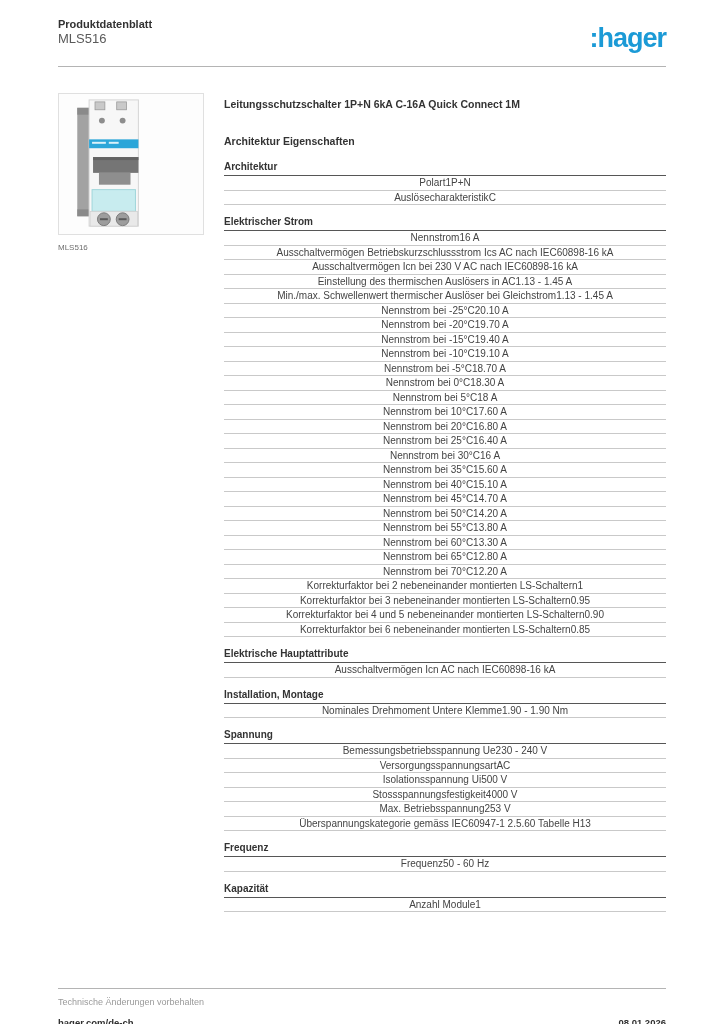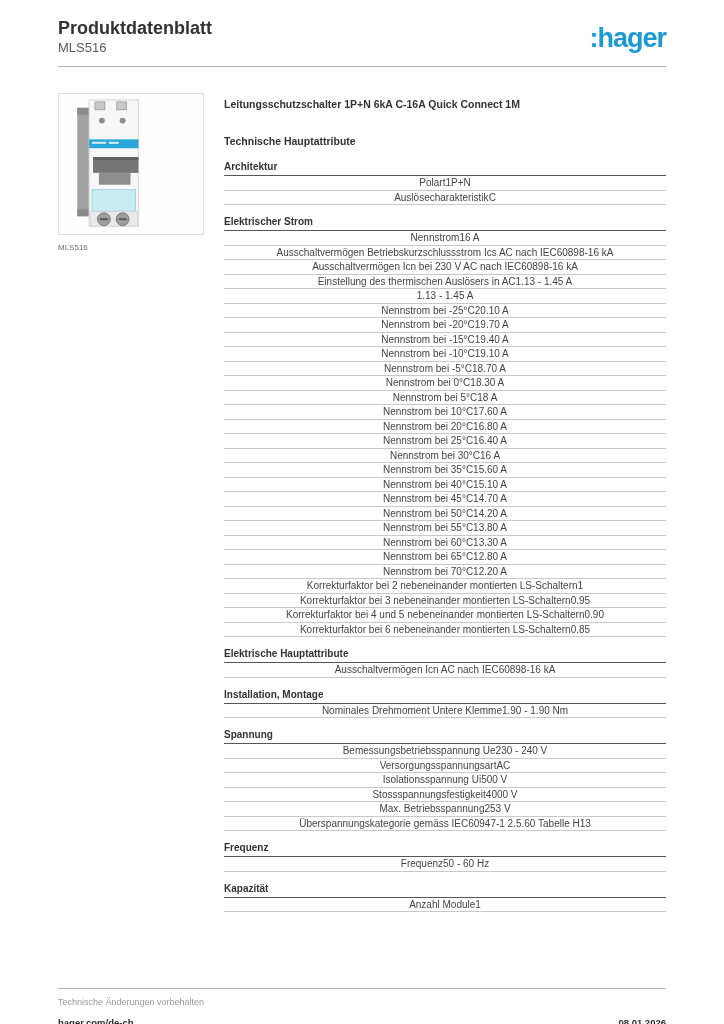--- a/index.html
+++ b/index.html
@@ -2,21 +2,21 @@
 <html lang="de"><head>
 <meta charset="utf-8">
 <style>
   html,body { margin:0; padding:0; background:#ffffff; }
   .page {
     position:relative; width:724px; height:1024px; background:#ffffff;
     font-family:"Liberation Sans", sans-serif; color:#3c3c3c; overflow:hidden;
   }
   
   .doc-header { position:absolute; left:58px; right:58px; top:18px; display:flex; justify-content:space-between; align-items:flex-start; }
-  .doc-title { font-size:18px; font-weight:bold; color:#323232; line-height:1.2;text-align:center; }
+  .doc-title { font-size:11px; font-weight:bold; color:#323232; line-height:1.2;text-align:center; }
   .doc-subtitle { font-size:13px; color:#5a5a5a; line-height:1.3; }
   .logo { font-size:27px; font-weight:bold; letter-spacing:-1px; line-height:1.1; margin-top:6px; }
   .header-rule { position:absolute; left:58px; right:58px; top:66px; height:1px; background:#b4b4b4; }
   
   .main { position:absolute; left:58px; right:58px; top:93px; display:flex; }
   .left-col { width:146px; flex:0 0 146px; }
   .product-image-box { width:144px; height:140px; border:1px solid #e0e0e0; background:#fdfdfd; }
   .image-caption { font-size:8px; color:#6e6e6e; margin-top:8px; }
   .right-col { flex:1; margin-left:20px; }
   .product-name { font-size:10.5px; font-weight:bold; color:#333; padding-top:5px; }
@@ -73,21 +73,21 @@
           <circle cx="64" cy="127" r="6.5" fill="#9d9d9d" stroke="#7b7b7b"></circle>
           <rect x="41" y="126" width="8" height="2" fill="#5a5a5a"></rect>
           <rect x="60" y="126" width="8" height="2" fill="#5a5a5a"></rect>
         </svg>
       </div>
       <div class="image-caption">MLS516</div>
     </div>
 
     <div class="right-col">
       <div class="product-name">Leitungsschutzschalter 1P+N 6kA C-16A Quick Connect 1M</div>
-      <div class="table-title">Technische Hauptattribute</div>
+      <div class="table-title">Architektur Eigenschaften</div>
       <div id="sections">
   <div class="section">
     <div class="section-header">Architektur</div>
     <div class="section-rows">
   <div class="spec-row">
     <span class="row-label">Polart</span>
     <span class="row-value">1P+N</span>
   </div>
 
   <div class="spec-row">
@@ -114,20 +114,21 @@
     <span class="row-label">Ausschaltvermögen Icn bei 230 V AC nach IEC60898-1</span>
     <span class="row-value">6 kA</span>
   </div>
 
   <div class="spec-row">
     <span class="row-label">Einstellung des thermischen Auslösers in AC</span>
     <span class="row-value">1.13 - 1.45 A</span>
   </div>
 
   <div class="spec-row">
+    <span class="row-label">Min./max. Schwellenwert thermischer Auslöser bei Gleichstrom</span>
     <span class="row-value">1.13 - 1.45 A</span>
   </div>
 
   <div class="spec-row">
     <span class="row-label">Nennstrom bei -25°C</span>
     <span class="row-value">20.10 A</span>
   </div>
 
   <div class="spec-row">
     <span class="row-label">Nennstrom bei -20°C</span>

